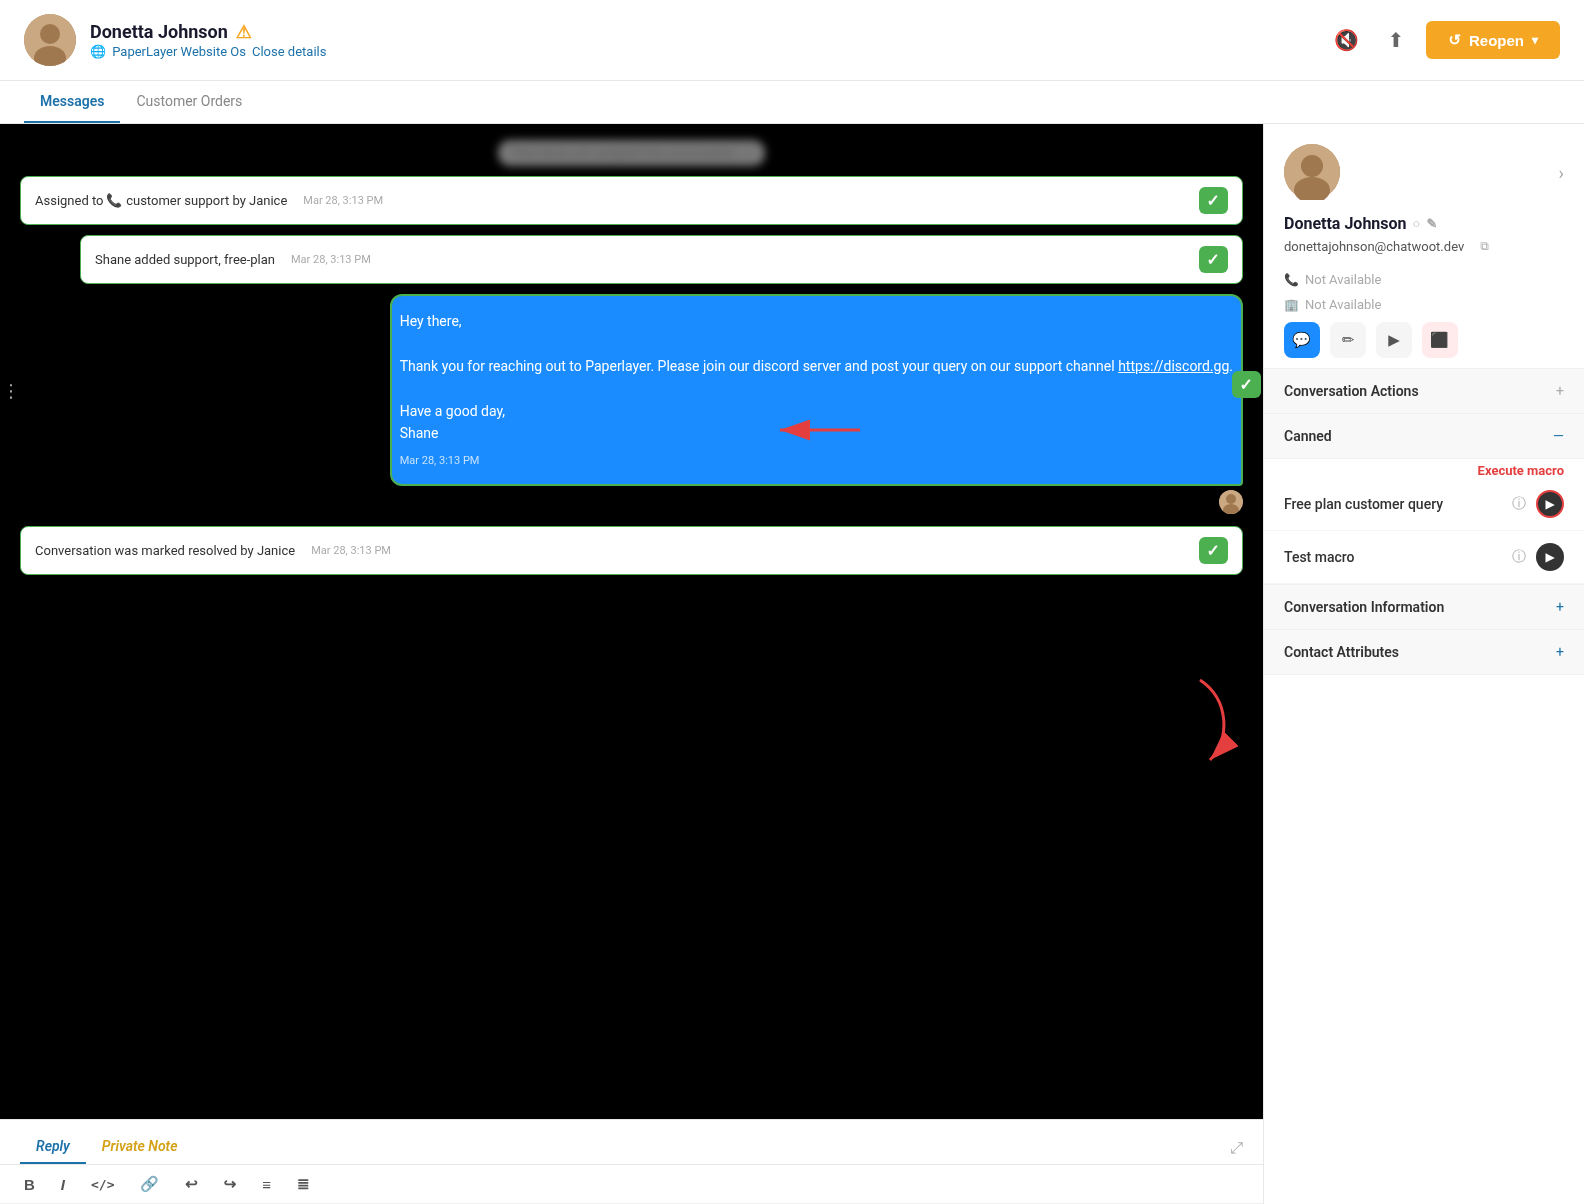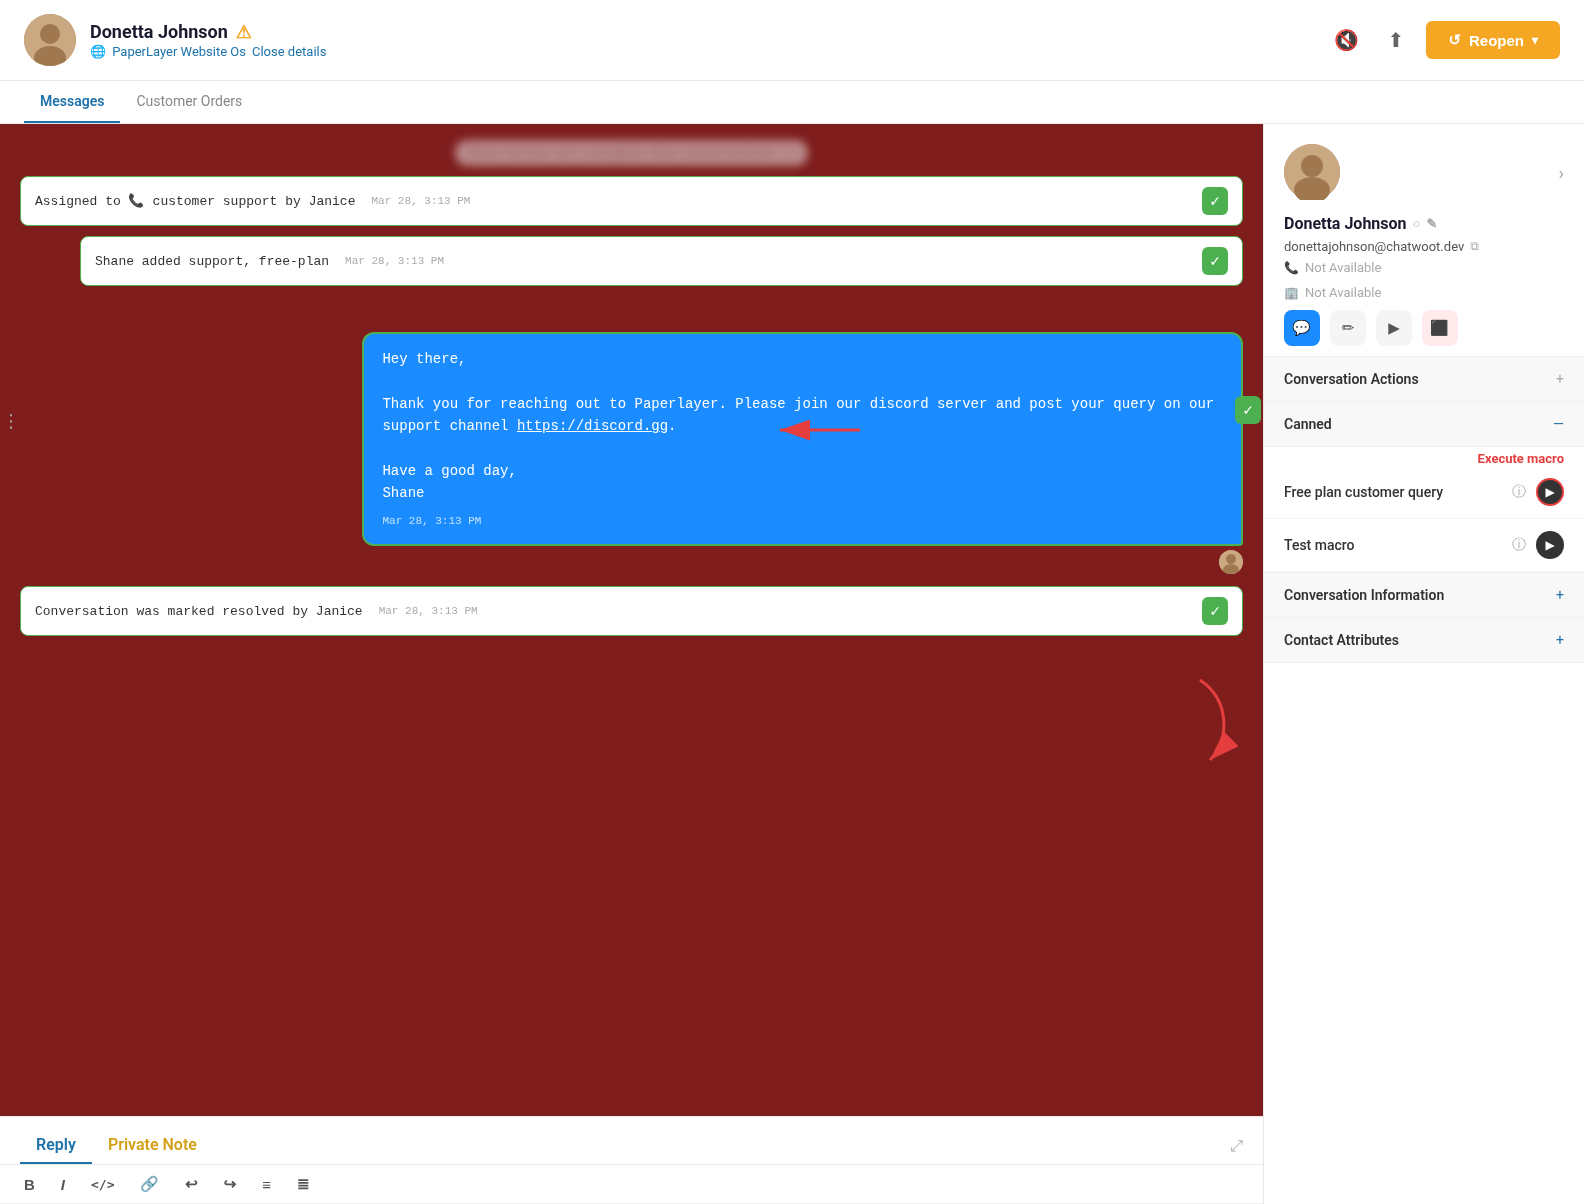--- a/index.html
+++ b/index.html
@@ -21,59 +21,59 @@
     
     .tabs { display: flex; padding: 0 24px; border-bottom: 1px solid #e8e8e8; background: #fff; }
     .tab { padding: 12px 16px; font-size: 14px; cursor: pointer; border-bottom: 2px solid transparent; color: #888; }
     .tab.active { color: #1d72aa; border-bottom-color: #1d72aa; font-weight: 600; }
 
     
     .main { display: flex; flex: 1; overflow: hidden; }
 
     
     .conv-panel { flex: 1; display: flex; flex-direction: column; border-right: 1px solid #e8e8e8; overflow: hidden; }
-    .conv-messages { flex: 1; overflow-y: auto; padding: 16px 20px; background: #7f1d1d; font-family: Liberation Mono, monospace; }
+    .conv-messages { flex: 1; overflow-y: auto; padding: 16px 20px; background: #000000; }
 
     
     .system-msg { display: flex; justify-content: center; margin-bottom: 10px; }
     .system-msg-inner { background: #f0f0f0; border-radius: 12px; padding: 6px 14px; font-size: 12px; color: #aaa; max-width: 80%; text-align: center; }
 
     
     .event-msg { display: flex; align-items: center; justify-content: space-between; border: 1.5px solid #4caf50; border-radius: 8px; padding: 10px 14px; margin-bottom: 10px; background: #fff; }
     .event-msg-text { font-size: 13px; color: #333; display: flex; align-items: center; gap: 6px; }
     .event-msg-time { font-size: 11px; color: #aaa; margin-left: 10px; }
     .check-badge { background: #4caf50; color: #fff; border-radius: 6px; padding: 4px 8px; font-size: 16px; font-weight: 700; }
 
     
     .agent-bubble-wrap { display: flex; flex-direction: column; align-items: flex-end; margin-bottom: 12px; position: relative; }
-    .agent-bubble { background: #1a8cff; color: #fff; border-radius: 12px 12px 4px 12px; padding: 14px 18px; max-width: 72%; font-size: 14px; line-height: 1.6; border: 2px solid #4caf50; position: relative; margin-top: 36px; }
+    .agent-bubble { background: #1a8cff; color: #fff; border-radius: 12px 12px 4px 12px; padding: 14px 8px; max-width: 72%; font-size: 14px; line-height: 1.6; border: 2px solid #4caf50; position: relative; }
     .agent-bubble a { color: #fff; text-decoration: underline; }
     .agent-bubble-meta { display: flex; align-items: center; justify-content: flex-end; gap: 8px; margin-top: 4px; }
     .bubble-avatar { width: 24px; height: 24px; border-radius: 50%; background: #c9a882; flex-shrink: 0; }
     .three-dots { position: absolute; left: -18px; top: 50%; transform: translateY(-50%); color: #aaa; font-size: 18px; cursor: pointer; }
 
     
     .reply-area { border-top: 1px solid #e8e8e8; background: #fff; }
     .reply-tabs { display: flex; align-items: center; padding: 10px 20px 0; gap: 0; border-bottom: 1px solid #e8e8e8; }
-    .reply-tab { padding: 8px 16px; font-size: 16px; cursor: pointer; color: #1d72aa; font-weight: 600; border-bottom: 2px solid #1d72aa; }
+    .reply-tab { padding: 8px 16px; font-size: 14px; cursor: pointer; color: #1d72aa; font-weight: 600; border-bottom: 2px solid #1d72aa; font-style: italic; }
     .reply-tab.secondary { color: #d4a017; font-weight: 600; border-bottom: 2px solid transparent; }
     .reply-tab-spacer { flex: 1; }
     .reply-tab-icon { color: #aaa; font-size: 16px; cursor: pointer; }
     .reply-toolbar { display: flex; align-items: center; gap: 18px; padding: 8px 20px; border-bottom: 1px solid #f0f0f0; }
     .toolbar-btn { background: none; border: none; cursor: pointer; color: #555; font-size: 15px; font-weight: 700; padding: 2px 4px; }
     .reply-input { padding: 14px 20px 10px; min-height: 70px; color: #bbb; font-size: 14px; line-height: 1.5; }
 
     
     .right-panel { width: 320px; flex-shrink: 0; display: flex; flex-direction: column; overflow-y: auto; background: #fff; }
     .contact-section { padding: 20px 20px 10px; border-bottom: 1px solid #f0f0f0; }
     .contact-avatar-row { display: flex; align-items: center; gap: 12px; margin-bottom: 14px; }
     .contact-avatar { width: 56px; height: 56px; border-radius: 50%; background: linear-gradient(135deg, #c9a882 0%, #a07850 100%); flex-shrink: 0; }
     .panel-arrow { margin-left: auto; color: #aaa; font-size: 18px; cursor: pointer; }
     .contact-name { font-size: 16px; font-weight: 700; color: #1a1a2e; display: flex; align-items: center; gap: 6px; margin-bottom: 6px; }
-    .contact-email { font-size: 13px; color: #555; display: flex; align-items: flex-start; gap: 6px; margin-bottom: 6px; }
+    .contact-email { font-size: 13px; color: #555; display: flex; align-items: flex-start; gap: 16px; margin-bottom: 18px; }
     .contact-email .copy-icon { color: #aaa; cursor: pointer; font-size: 12px; }
     .contact-phone { font-size: 13px; color: #aaa; display: flex; align-items: center; gap: 6px; margin-bottom: 10px; }
     .contact-actions { display: flex; gap: 10px; margin-top: 8px; }
     .contact-action-btn { width: 36px; height: 36px; border-radius: 8px; border: none; cursor: pointer; display: flex; align-items: center; justify-content: center; font-size: 15px; }
     .btn-blue { background: #1a8cff; color: #fff; }
     .btn-light { background: #f5f5f5; color: #555; }
     .btn-red { background: #ffebeb; color: #e53e3e; }
 
     
     .section-header { display: flex; align-items: flex-end; justify-content: space-between; padding: 14px 20px; background: #f8f8f8; border-bottom: 1px solid #f0f0f0; cursor: pointer; }

